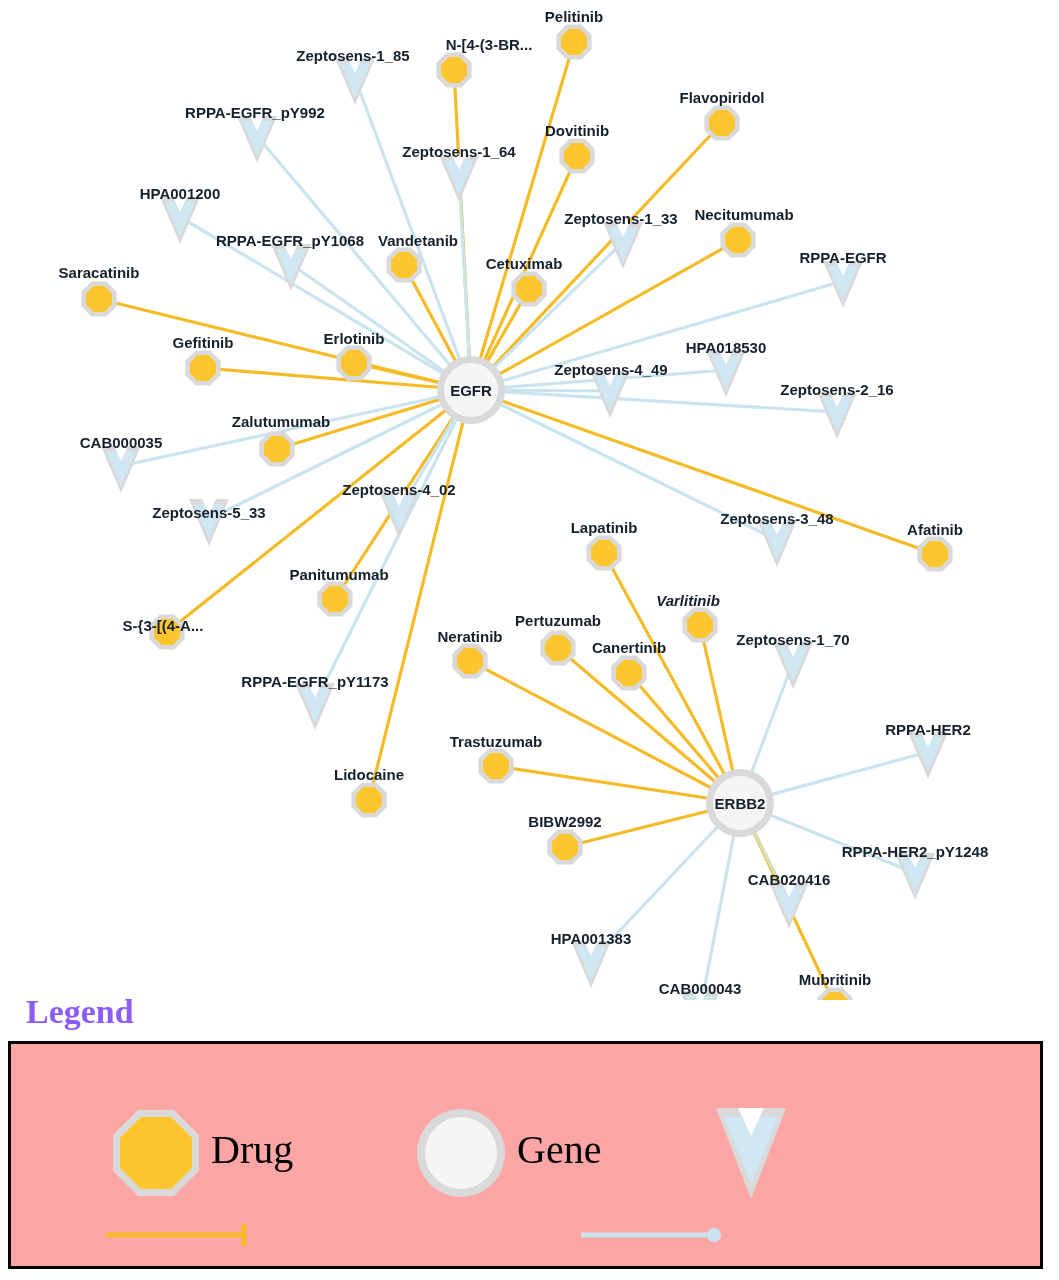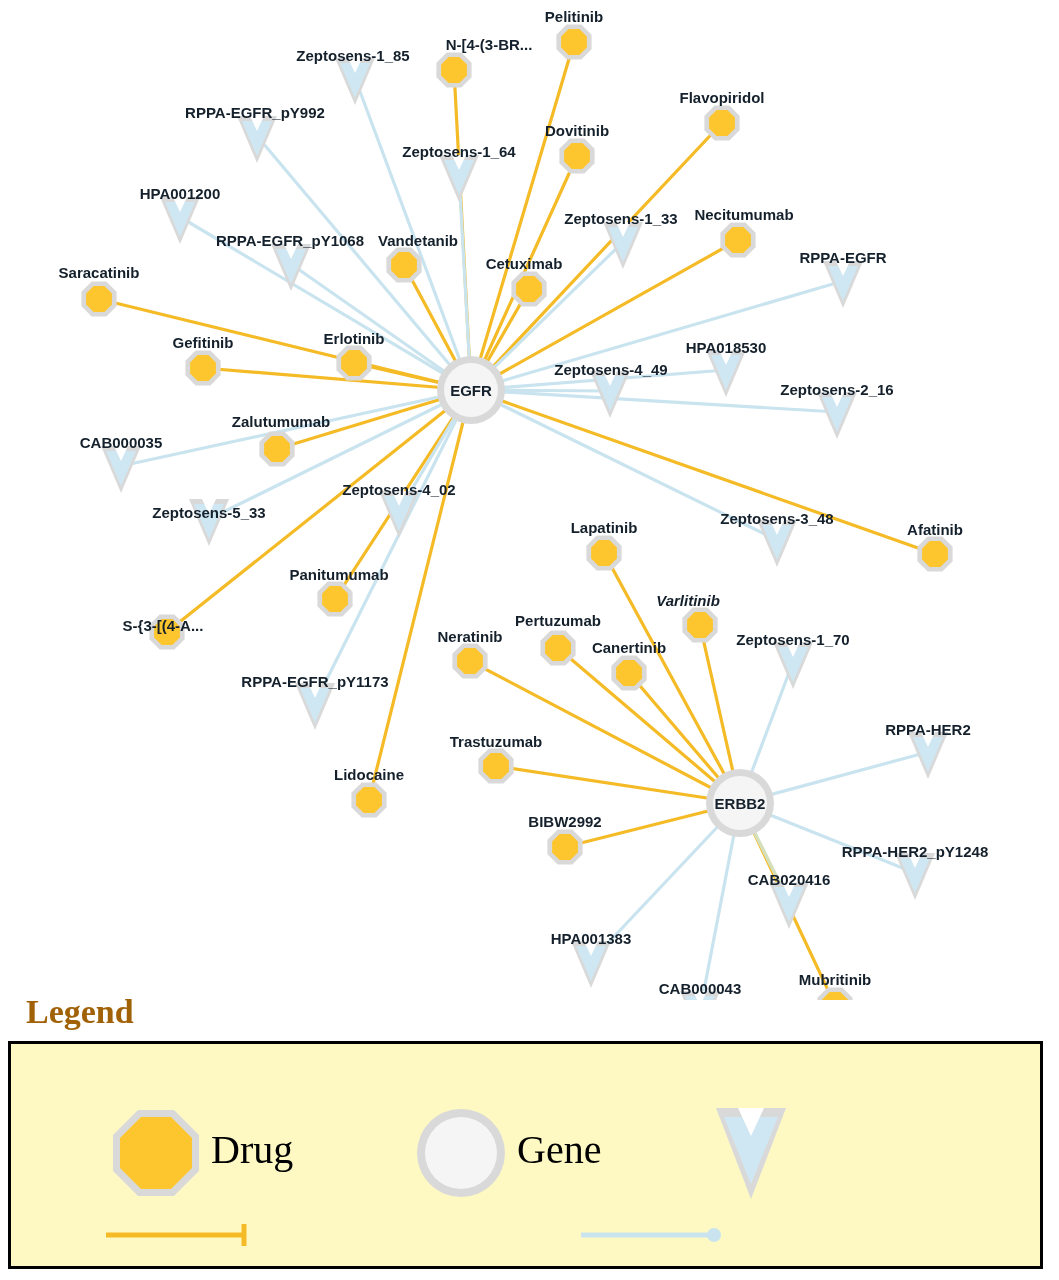--- a/index.html
+++ b/index.html
@@ -40,30 +40,30 @@
     white-space: nowrap;
     transform: translate(-50%, -50%);
   }
   #legend-title {
     position: absolute;
     left: 26px;
     top: 993px;
     font-family: "Liberation Serif", serif;
     font-size: 34px;
     font-weight: bold;
-    color: #a16207;
+    color: #8b5cf6;
   }
   #legend-box {
     position: absolute;
     left: 8px;
     top: 1041px;
     width: 1035px;
     height: 228px;
     border: 3px solid #000000;
-    background: #fef9c3;
+    background: #fca5a5;
     box-sizing: border-box;
   }
   .legend-text {
     position: absolute;
     font-family: "Liberation Serif", serif;
     font-size: 40px;
     color: #000000;
     white-space: nowrap;
   }
   .legend-line-text {

